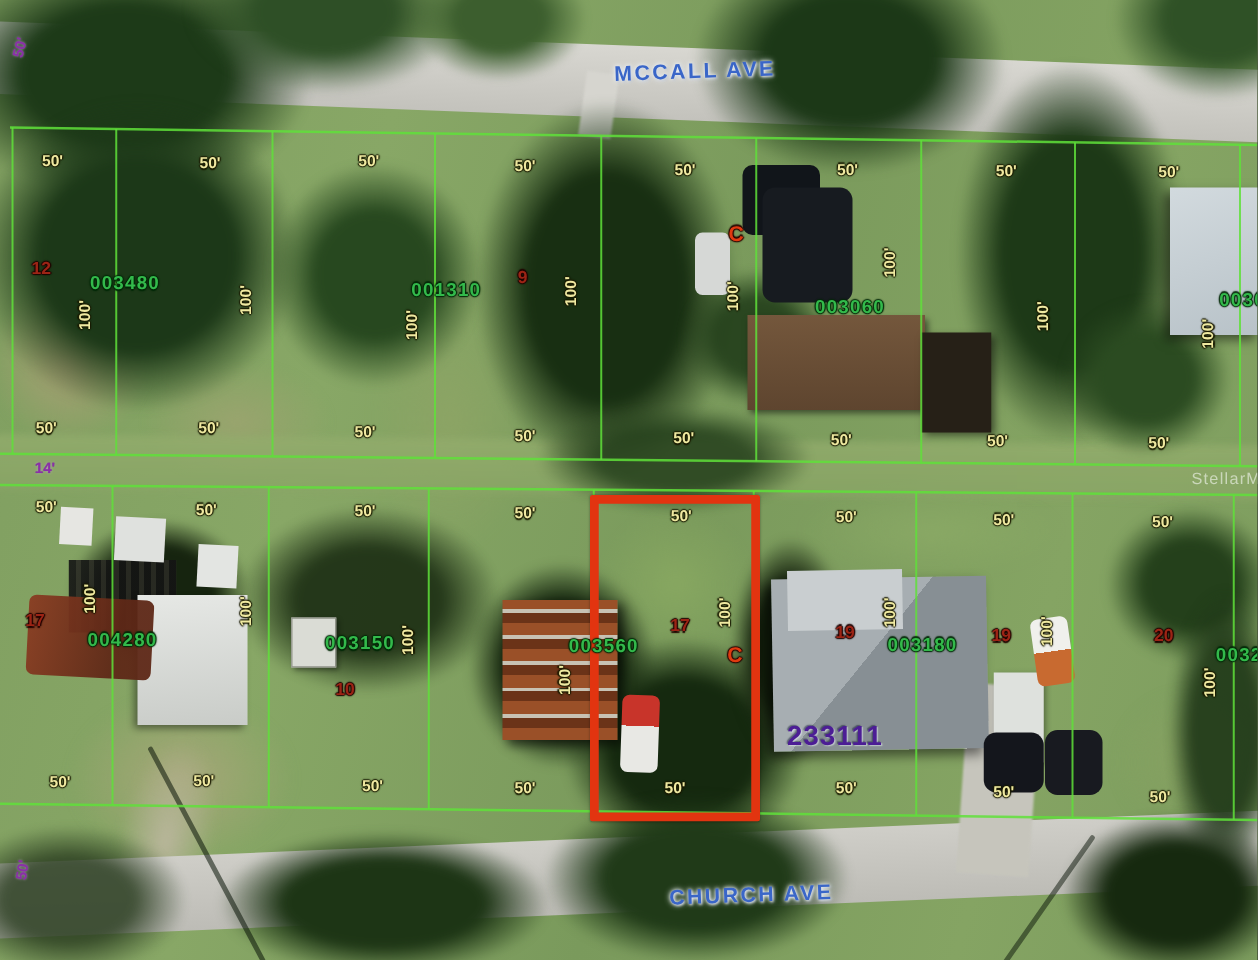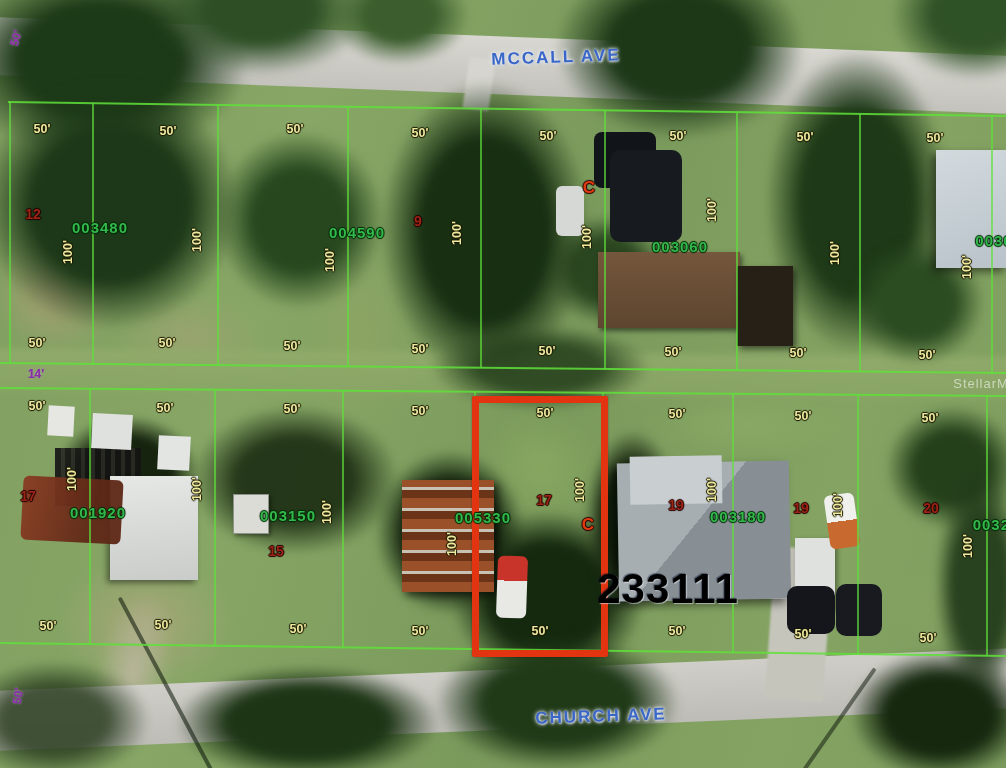--- a/index.html
+++ b/index.html
@@ -19,21 +19,21 @@
   .parcel{font-size:15px;color:#33b94b;letter-spacing:1px;
        text-shadow:-1px 0 1px #032a08,1px 0 1px #032a08,0 -1px 1px #032a08,0 1px 1px #032a08;}
   .lot{font-size:14px;color:#9c2415;
        text-shadow:-1px 0 1px #200200,1px 0 1px #200200,0 -1px 1px #200200,0 1px 1px #200200;}
   .c{font-size:17px;color:#e03a10;
        text-shadow:-1px 0 1px #2a0500,1px 0 1px #2a0500,0 -1px 1px #2a0500,0 1px 1px #2a0500;}
   .purple{font-size:12px;color:#8b2fa8;
        text-shadow:0 0 2px rgba(240,230,255,.7),0 0 1px #30083a;}
   .street{font-size:17px;color:#3a66c8;letter-spacing:2px;
        text-shadow:0 0 3px #eef2f6,0 0 5px #eef2f6,1px 1px 2px #aab4c4;}
-  .plat{font-size:42px;color:#000000;letter-spacing:1px;
+  .plat{font-size:22px;color:#4c1d95;letter-spacing:1px;
        text-shadow:1px 1px 1px rgba(235,240,250,.55),-1px -1px 1px rgba(0,10,40,.45);}
   .watermark{font-size:13px;font-weight:normal;color:rgba(255,255,255,.55);letter-spacing:1px;}
 </style>
 </head>
 <body>
 
 <div id="map">
 
   <div class="layer" style="background:linear-gradient(105deg,#7f9e60 0%,#88a766 28%,#7a9a5c 55%,#85a463 80%,#7c9c5e 100%);"></div>
 
@@ -129,32 +129,32 @@
 
   <div id="labels">
       <span class="map-label purple" style="left: 16px; top: 38px; transform: translate(-50%, -50%) rotate(-75deg);">50'</span>
       <span class="map-label purple" style="left: 36px; top: 374px; transform: translate(-50%, -50%) rotate(0deg);">14'</span>
       <span class="map-label purple" style="left: 18px; top: 696px; transform: translate(-50%, -50%) rotate(-80deg);">50'</span>
       <span class="map-label street" style="left: 556px; top: 57px; transform: translate(-50%, -50%) rotate(-2deg);">MCCALL AVE</span>
       <span class="map-label street" style="left: 601px; top: 716px; transform: translate(-50%, -50%) rotate(-2deg);">CHURCH AVE</span>
       <span class="map-label watermark" style="left: 990px; top: 383px; transform: translate(-50%, -50%) rotate(0deg);">StellarMLS</span>
       <span class="map-label plat" style="left: 668px; top: 589px; transform: translate(-50%, -50%) rotate(0deg);">233111</span>
       <span class="map-label parcel" style="left: 100px; top: 227px; transform: translate(-50%, -50%) rotate(0deg);">003480</span>
-      <span class="map-label parcel" style="left: 357px; top: 232px; transform: translate(-50%, -50%) rotate(0deg);">004590</span>
+      <span class="map-label parcel" style="left: 357px; top: 232px; transform: translate(-50%, -50%) rotate(0deg);">001310</span>
       <span class="map-label parcel" style="left: 680px; top: 246px; transform: translate(-50%, -50%) rotate(0deg);">003060</span>
       <span class="map-label parcel" style="left: 994px; top: 240px; transform: translate(-50%, -50%) rotate(0deg);">0030</span>
-      <span class="map-label parcel" style="left: 98px; top: 512px; transform: translate(-50%, -50%) rotate(0deg);">001920</span>
+      <span class="map-label parcel" style="left: 98px; top: 512px; transform: translate(-50%, -50%) rotate(0deg);">004280</span>
       <span class="map-label parcel" style="left: 288px; top: 515px; transform: translate(-50%, -50%) rotate(0deg);">003150</span>
-      <span class="map-label parcel" style="left: 483px; top: 517px; transform: translate(-50%, -50%) rotate(0deg);">005330</span>
+      <span class="map-label parcel" style="left: 483px; top: 517px; transform: translate(-50%, -50%) rotate(0deg);">003560</span>
       <span class="map-label parcel" style="left: 738px; top: 516px; transform: translate(-50%, -50%) rotate(0deg);">003180</span>
       <span class="map-label parcel" style="left: 996px; top: 524px; transform: translate(-50%, -50%) rotate(0deg);">00320</span>
       <span class="map-label lot" style="left: 33px; top: 214px; transform: translate(-50%, -50%) rotate(0deg);">12</span>
       <span class="map-label lot" style="left: 418px; top: 221px; transform: translate(-50%, -50%) rotate(0deg);">9</span>
       <span class="map-label lot" style="left: 28px; top: 496px; transform: translate(-50%, -50%) rotate(0deg);">17</span>
-      <span class="map-label lot" style="left: 276px; top: 551px; transform: translate(-50%, -50%) rotate(0deg);">15</span>
+      <span class="map-label lot" style="left: 276px; top: 551px; transform: translate(-50%, -50%) rotate(0deg);">10</span>
       <span class="map-label lot" style="left: 544px; top: 500px; transform: translate(-50%, -50%) rotate(0deg);">17</span>
       <span class="map-label lot" style="left: 676px; top: 505px; transform: translate(-50%, -50%) rotate(0deg);">19</span>
       <span class="map-label lot" style="left: 801px; top: 508px; transform: translate(-50%, -50%) rotate(0deg);">19</span>
       <span class="map-label lot" style="left: 931px; top: 508px; transform: translate(-50%, -50%) rotate(0deg);">20</span>
       <span class="map-label c" style="left: 589px; top: 187px; transform: translate(-50%, -50%) rotate(0deg);">C</span>
       <span class="map-label c" style="left: 588px; top: 524px; transform: translate(-50%, -50%) rotate(0deg);">C</span>
       <span class="map-label dim" style="left: 42px; top: 129px; transform: translate(-50%, -50%) rotate(0deg);">50'</span>
       <span class="map-label dim" style="left: 168px; top: 131px; transform: translate(-50%, -50%) rotate(0deg);">50'</span>
       <span class="map-label dim" style="left: 295px; top: 129px; transform: translate(-50%, -50%) rotate(0deg);">50'</span>
       <span class="map-label dim" style="left: 420px; top: 133px; transform: translate(-50%, -50%) rotate(0deg);">50'</span>

